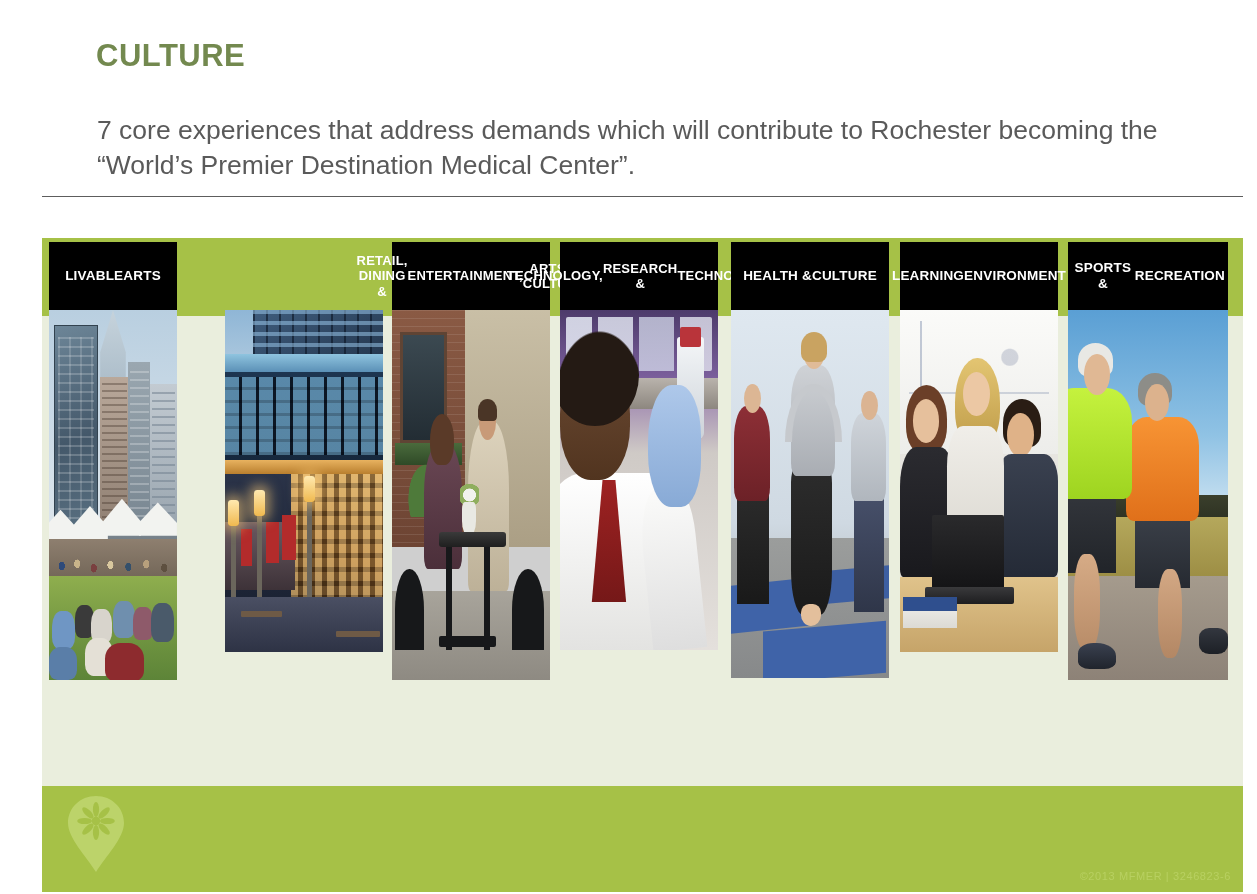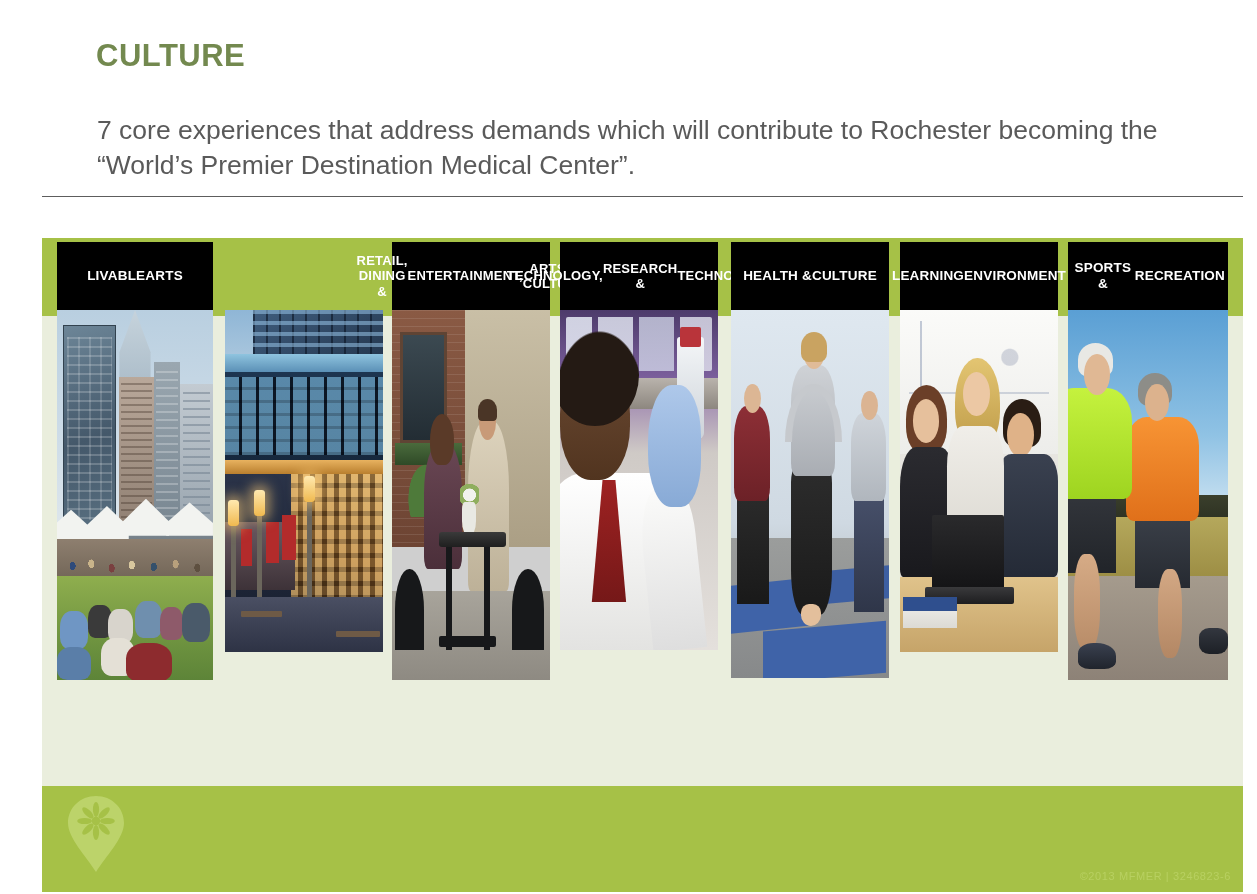--- a/index.html
+++ b/index.html
@@ -384,21 +384,21 @@
 </head>
 <body>
 
 <div id="slide-title">CULTURE</div>
 <div id="slide-subtitle">7 core experiences that address demands which will contribute to Rochester becoming the “World’s Premier Destination Medical Center”.</div>
 <div id="title-rule"></div>
 
 <div id="content-panel">
   <div id="panel-green-top"></div>
 
-  <div class="col" style="left:15px; width:156px; height:442px;">
+  <div class="col" style="left:7px; width:128px; height:442px;">
     <div class="col-header">
       <span>LIVABLE</span>
         <br>
       <span>ARTS</span>
     </div>
     <div class="col-photo" style="height:370px;">
       <div class="ph p1-sky"></div>
       <div class="ph p1-towerA"></div>
       <div class="ph p1-spire"></div>
       <div class="ph p1-towerB"></div>

